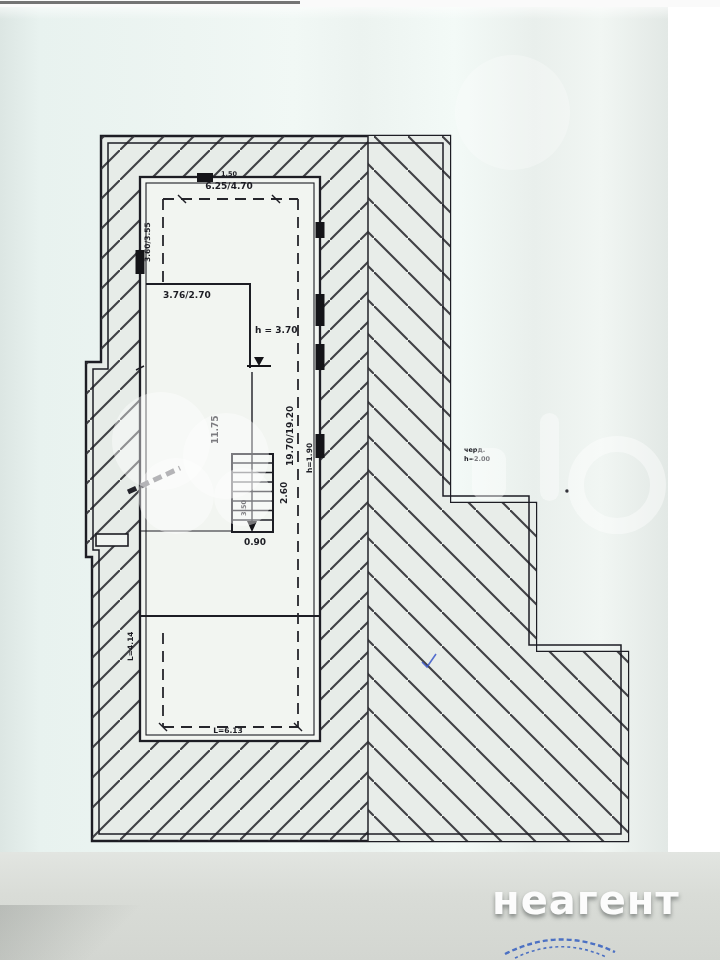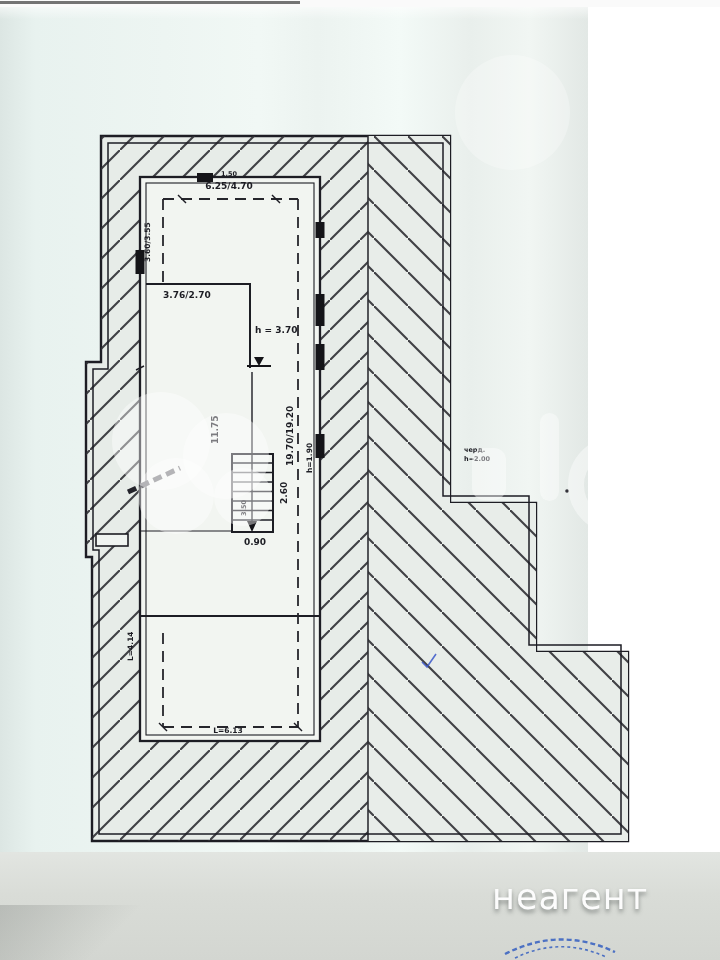--- a/index.html
+++ b/index.html
@@ -1,32 +1,32 @@
 <!DOCTYPE html>
 <html><head>
 <meta charset="utf-8">
 <style>
   html,body{margin:0;padding:0;}
   body{width:720px;height:960px;overflow:hidden;font-family:"DejaVu Sans",sans-serif;}
-  .photo{position:relative;width:588px;height:960px;
+  .photo{position:relative;width:668px;height:960px;
     background:
       linear-gradient(180deg, rgba(255,255,255,.9) 0%, rgba(255,255,255,0) 2%),
       linear-gradient(90deg, #dce6e3 0%, #e8f2ef 6%, #edf5f2 28%, #f1f8f5 44%, #ecf3f0 54%, #f3faf7 68%, #e9efec 80%, #f1f6f3 90%, #e2e8e5 100%),
       #ecf3f0;}
   .bottom-zone{position:absolute;left:0;top:852px;width:720px;height:108px;
     background:linear-gradient(180deg,#e2e5e1 0%,#d9dcd7 40%,#d3d6d1 100%);}
   .corner-shadow{position:absolute;left:0;top:905px;width:150px;height:55px;
     background:linear-gradient(135deg,rgba(90,95,92,.25),rgba(90,95,92,0) 70%);}
   .top-strip{position:absolute;left:0;top:0;width:720px;height:7px;background:#fafafa;}
   .top-dark{position:absolute;left:0;top:1px;width:300px;height:3px;background:#3a3a3a;opacity:.7;}
   svg{position:absolute;left:0;top:0;}
   .wm{position:absolute;border-radius:50%;background:rgba(255,255,255,.42);pointer-events:none;}
   .wm-bar{position:absolute;background:rgba(255,255,255,.40);border-radius:10px;pointer-events:none;}
   .brand{position:absolute;left:492px;top:880px;width:228px;text-align:left;pointer-events:none;}
-  .brand-name{font-size:35px;font-weight:normal;color:#fcfcfc;line-height:1;letter-spacing:1px;
+  .brand-name{font-size:40px;font-weight:bold;color:#fcfcfc;line-height:1;letter-spacing:1px;
     text-shadow:0 3px 4px rgba(110,115,112,.8);}
   .brand-tag{margin-top:3px;font-size:12px;color:#f6f6f6;letter-spacing:3.5px;
     text-shadow:0 1px 2px rgba(110,115,112,.8);}
   text{font-family:"DejaVu Sans",sans-serif;fill:#1d1d24;}
   .dim{font-size:9px;font-weight:bold;}
   .dim-sm{font-size:7.5px;font-weight:bold;}
   .dim-xs{font-size:6.5px;font-weight:bold;}
 </style>
 </head>
 <body>

